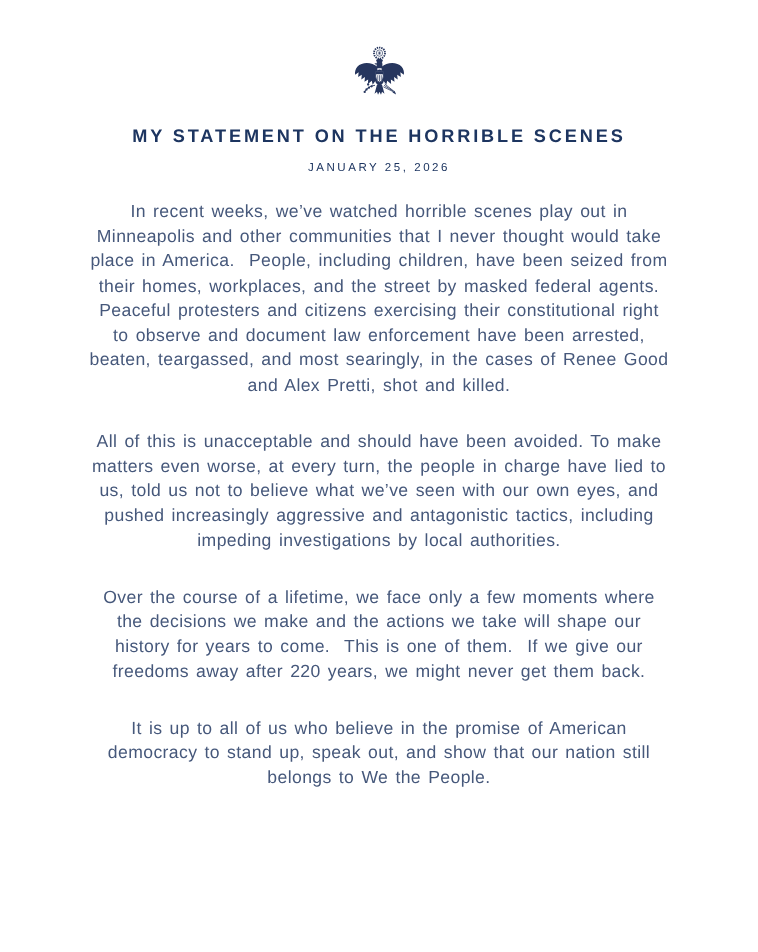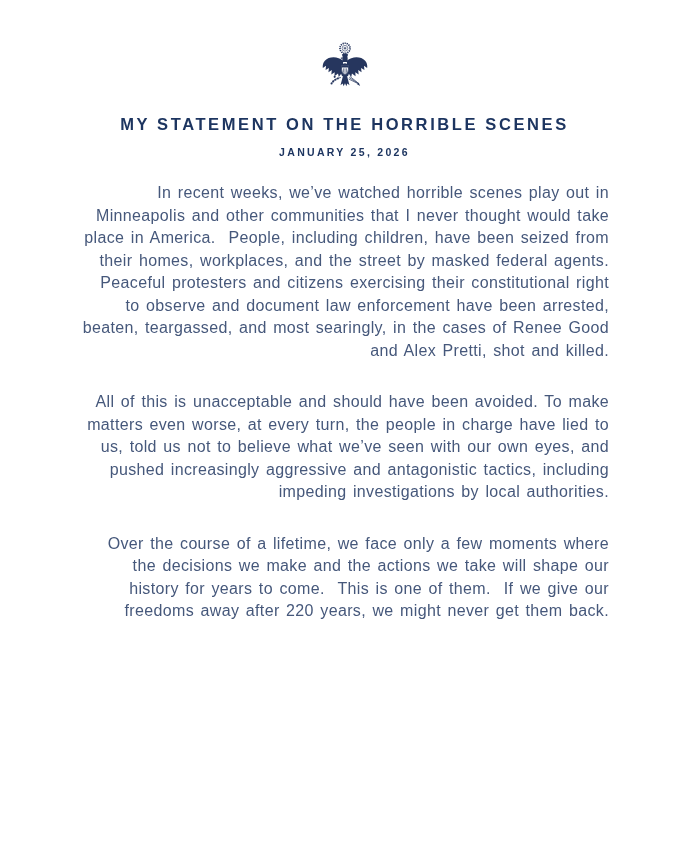--- a/index.html
+++ b/index.html
@@ -34,37 +34,37 @@
     font-weight: 700;
     letter-spacing: 2.6px;
     line-height: 28px;
   }
   .title span { display: block; }
   .date {
     margin-top: 7px;
     text-align: center;
     color: var(--navy);
     font-size: 10.5px;
-    font-weight: 700;
+    font-weight: 400;
     letter-spacing: 2.3px;
     line-height: 14px;
   }
   .statement-body {
     width: 529px;
     margin: 23px auto 0 auto;
   }
   .statement-body p {
     margin: 0 0 29px 0;
     color: var(--body);
     font-size: 16px;
     line-height: 22.5px;
     letter-spacing: 0.35px;
     word-spacing: 1.7px;
     white-space: pre-wrap;
-    text-align: right;
+    text-align: center;
   }
   .statement-body p:last-child { margin-bottom: 0; }
 </style>
 </head>
 <body>
 
 <div class="page">
 
   <div class="emblem">
     <svg width="48" height="57" viewBox="0 0 100 116" preserveAspectRatio="xMidYMid meet" aria-hidden="true">
@@ -105,15 +105,16 @@
   <h1 class="title">
     <span>MY STATEMENT ON THE HORRIBLE SCENES</span>
   </h1>
 
   <div class="date">JANUARY 25, 2026</div>
 
   <div class="statement-body">
     <p>In recent weeks, we’ve watched horrible scenes play out in Minneapolis and other communities that I never thought would take place in America.  People, including children, have been seized from their homes, workplaces, and the street by masked federal agents.  Peaceful protesters and citizens exercising their constitutional right to observe and document law enforcement have been arrested, beaten, teargassed, and most searingly, in the cases of Renee Good and Alex Pretti, shot and killed.</p>
     <p>All of this is unacceptable and should have been avoided. To make matters even worse, at every turn, the people in charge have lied to us, told us not to believe what we’ve seen with our own eyes, and pushed increasingly aggressive and antagonistic tactics, including impeding investigations by local authorities.</p>
     <p>Over the course of a lifetime, we face only a few moments where the decisions we make and the actions we take will shape our history for years to come.  This is one of them.  If we give our freedoms away after 220 years, we might never get them back.</p>
+    <p>It is up to all of us who believe in the promise of American democracy to stand up, speak out, and show that our nation still belongs to We the People.</p>
   </div>
 
 </div>
 
 </body></html>

